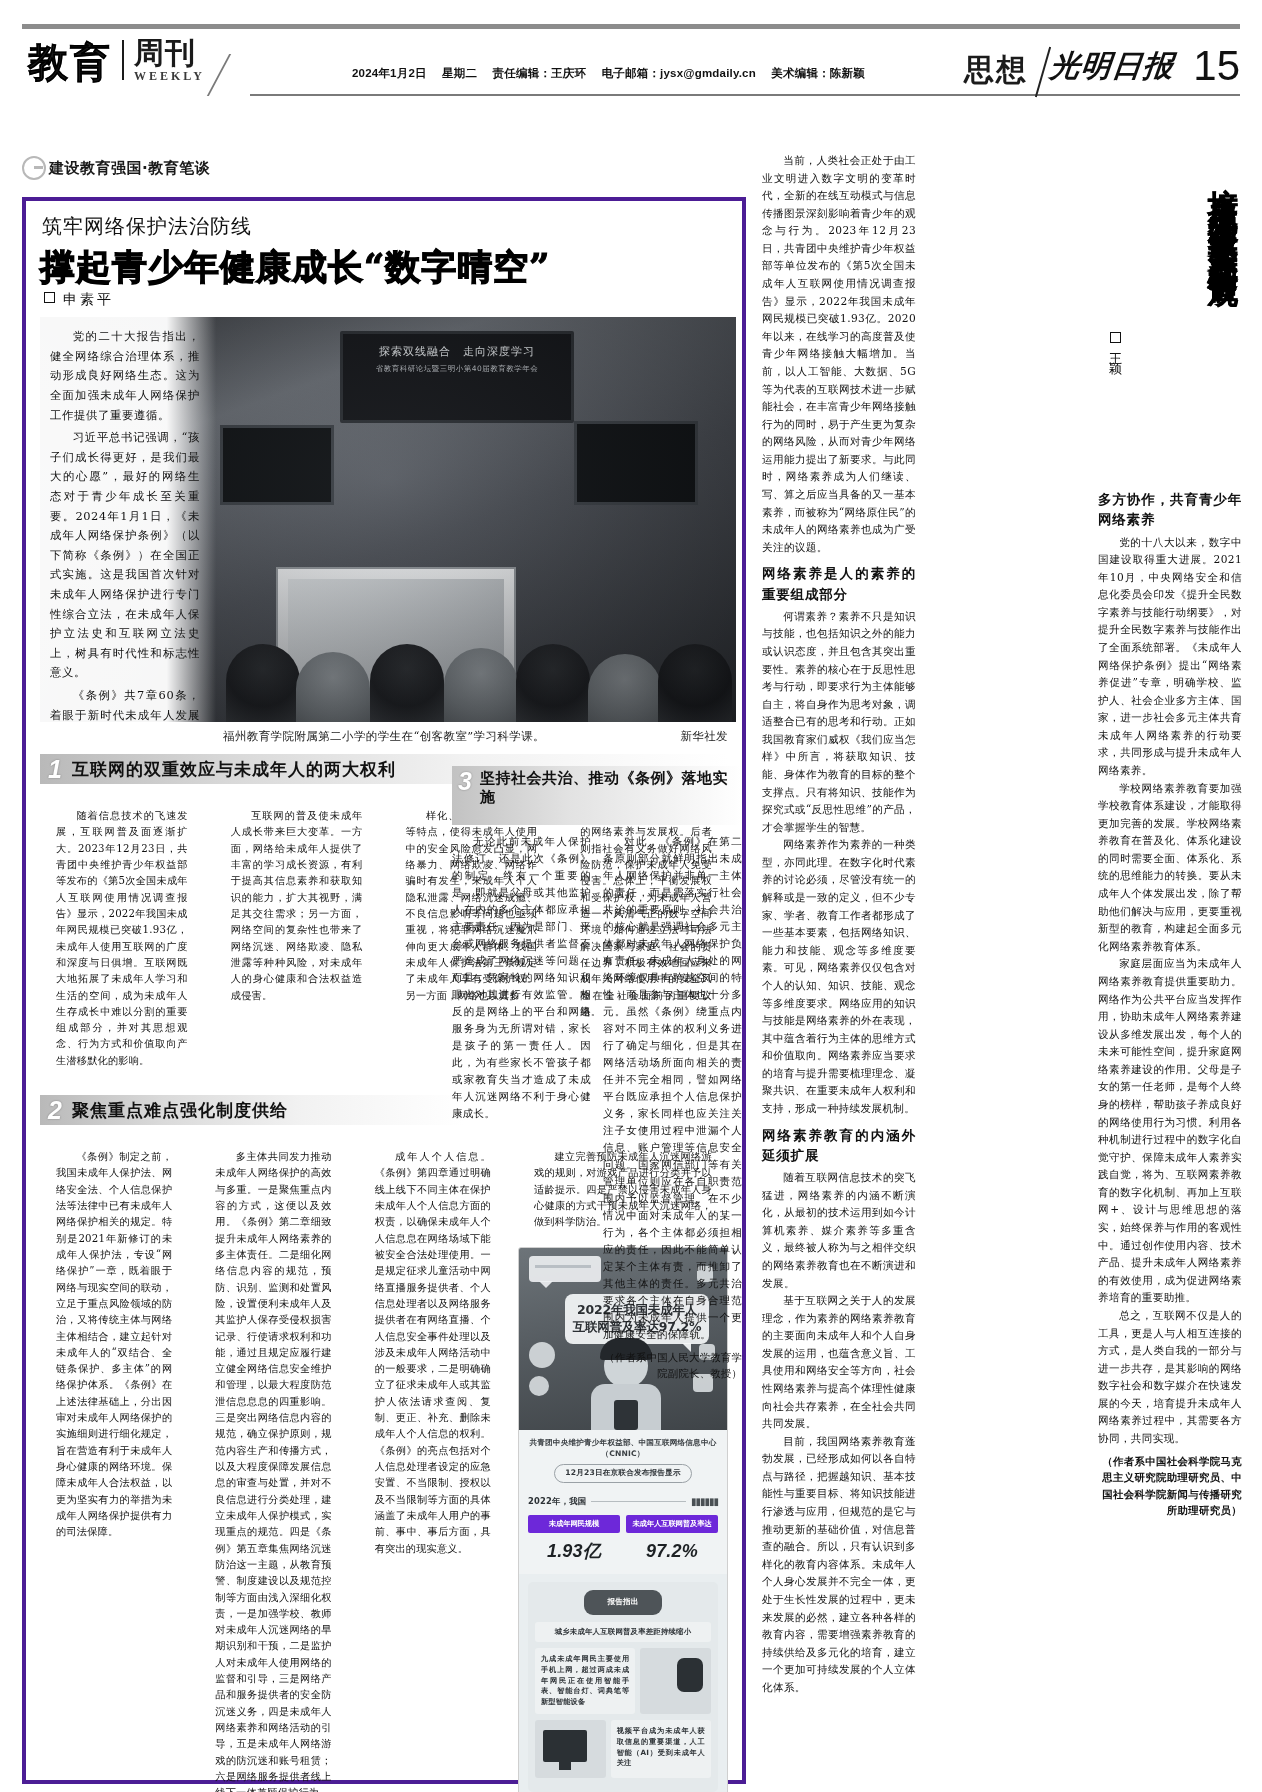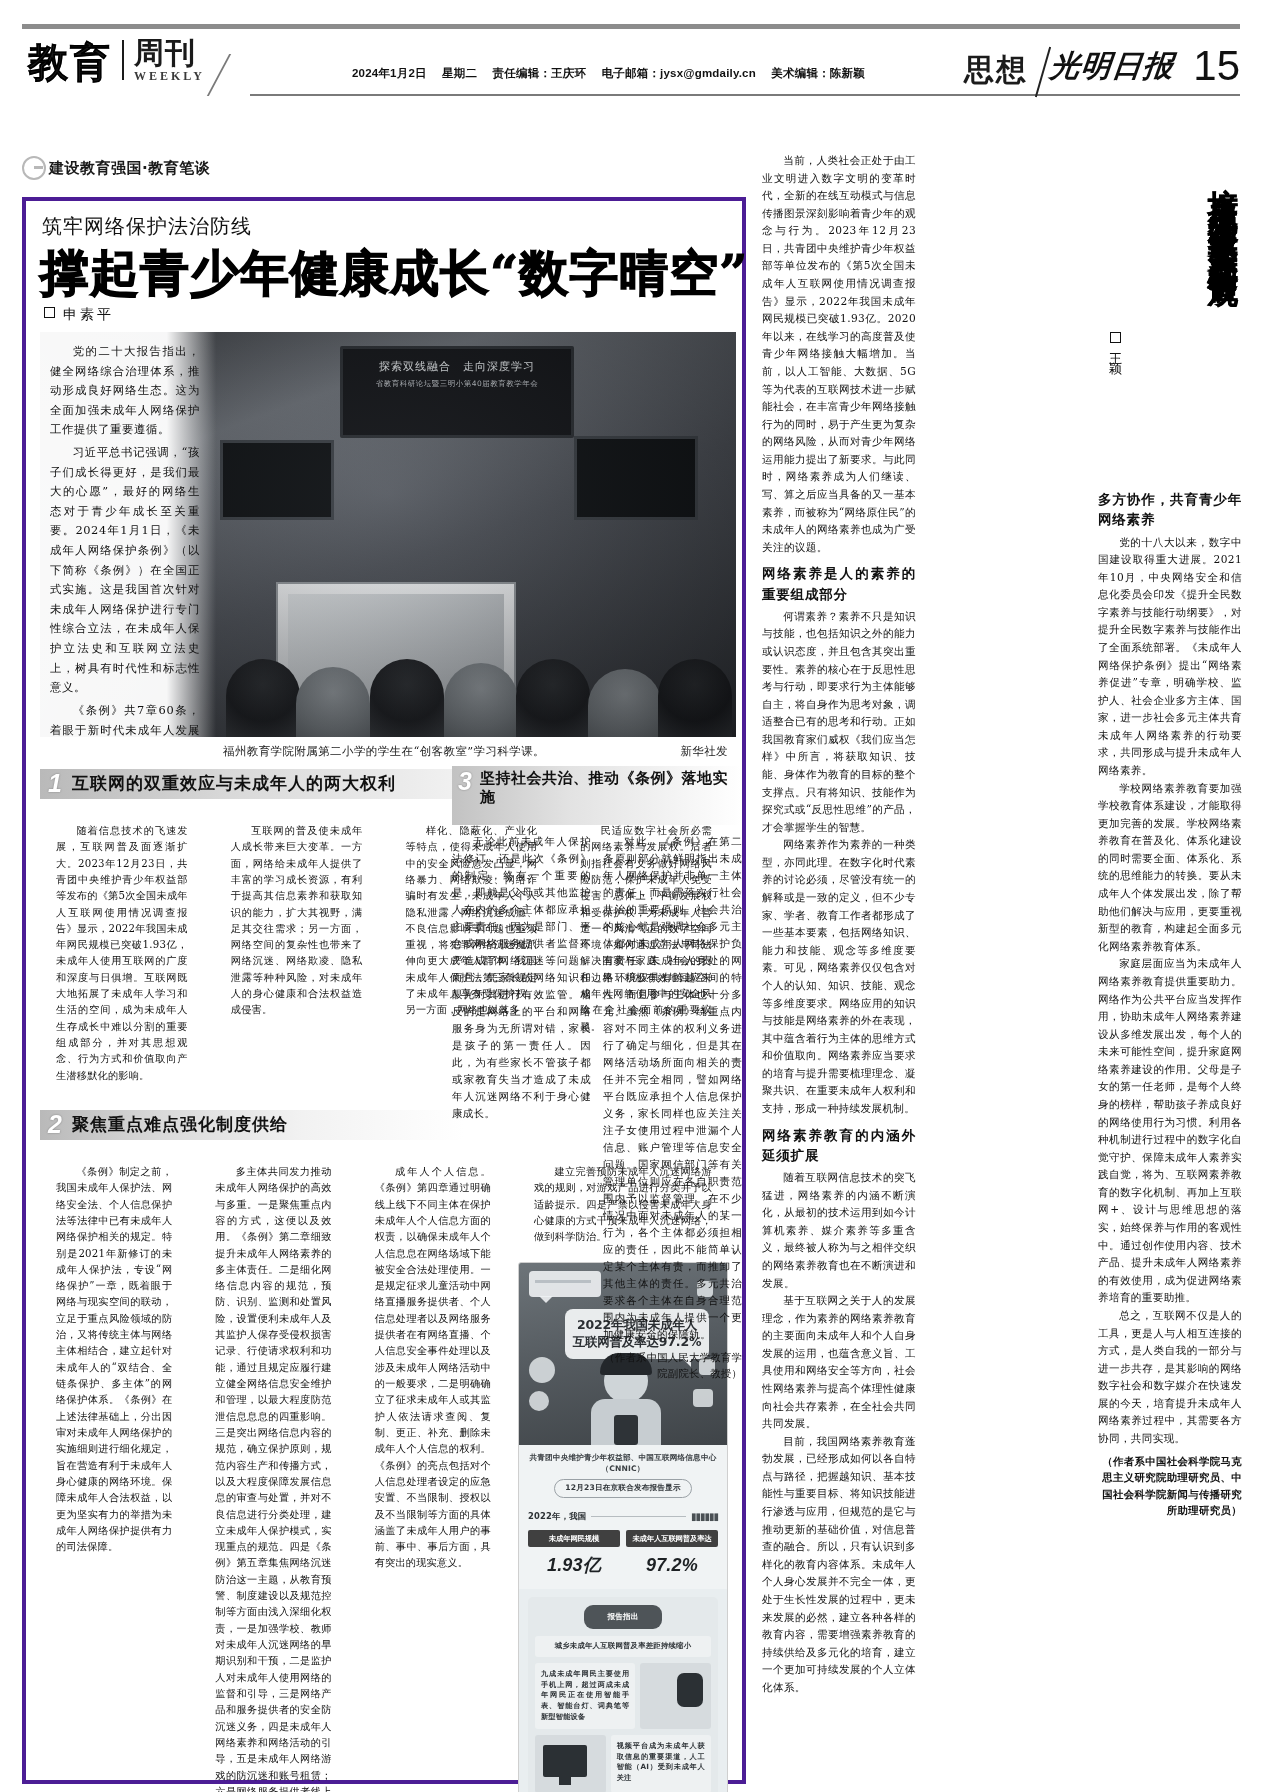--- a/index.html
+++ b/index.html
@@ -192,21 +192,21 @@
   .shoulder {
     font-family: "DejaVu Sans", sans-serif;
     font-size: 20px;
     letter-spacing: 1px;
     color: #111;
     margin: 2px 0 4px 2px;
   }
   .headline {
     font-family: "DejaVu Serif", serif;
     font-weight: bold;
-    font-size: 49px;
+    font-size: 35px;
     letter-spacing: 1px;
     line-height: 1.06;
     color: #000;
     margin: 8px 0 6px 0;
     white-space: nowrap;
     -webkit-text-stroke: 1.2px #000;
   }
   .byline {
     font-family: "DejaVu Serif", serif;
     font-size: 14px;
@@ -468,21 +468,21 @@
     font-size: 8.4px;
     font-weight: bold;
     color: #2d3236;
     margin-bottom: 5px;
   }
   .ig-stats-rule { flex:1; height:1px; background:#b6bcc0; }
   .ig-people { letter-spacing:-1px; font-size: 10px; color:#4a5054; }
   .ig-stat-row { display:flex; gap:6px; }
   .ig-stat { flex:1; text-align:center; }
   .ig-stat-label {
-    background: #404040;
+    background: #6d28d9;
     color: #fff;
     font-size: 7.4px;
     font-weight: bold;
     padding: 3px 2px;
     border-radius: 2px;
     letter-spacing: -0.2px;
   }
   .ig-stat-val {
     font-family: "Liberation Sans", sans-serif;
     font-weight: bold;

